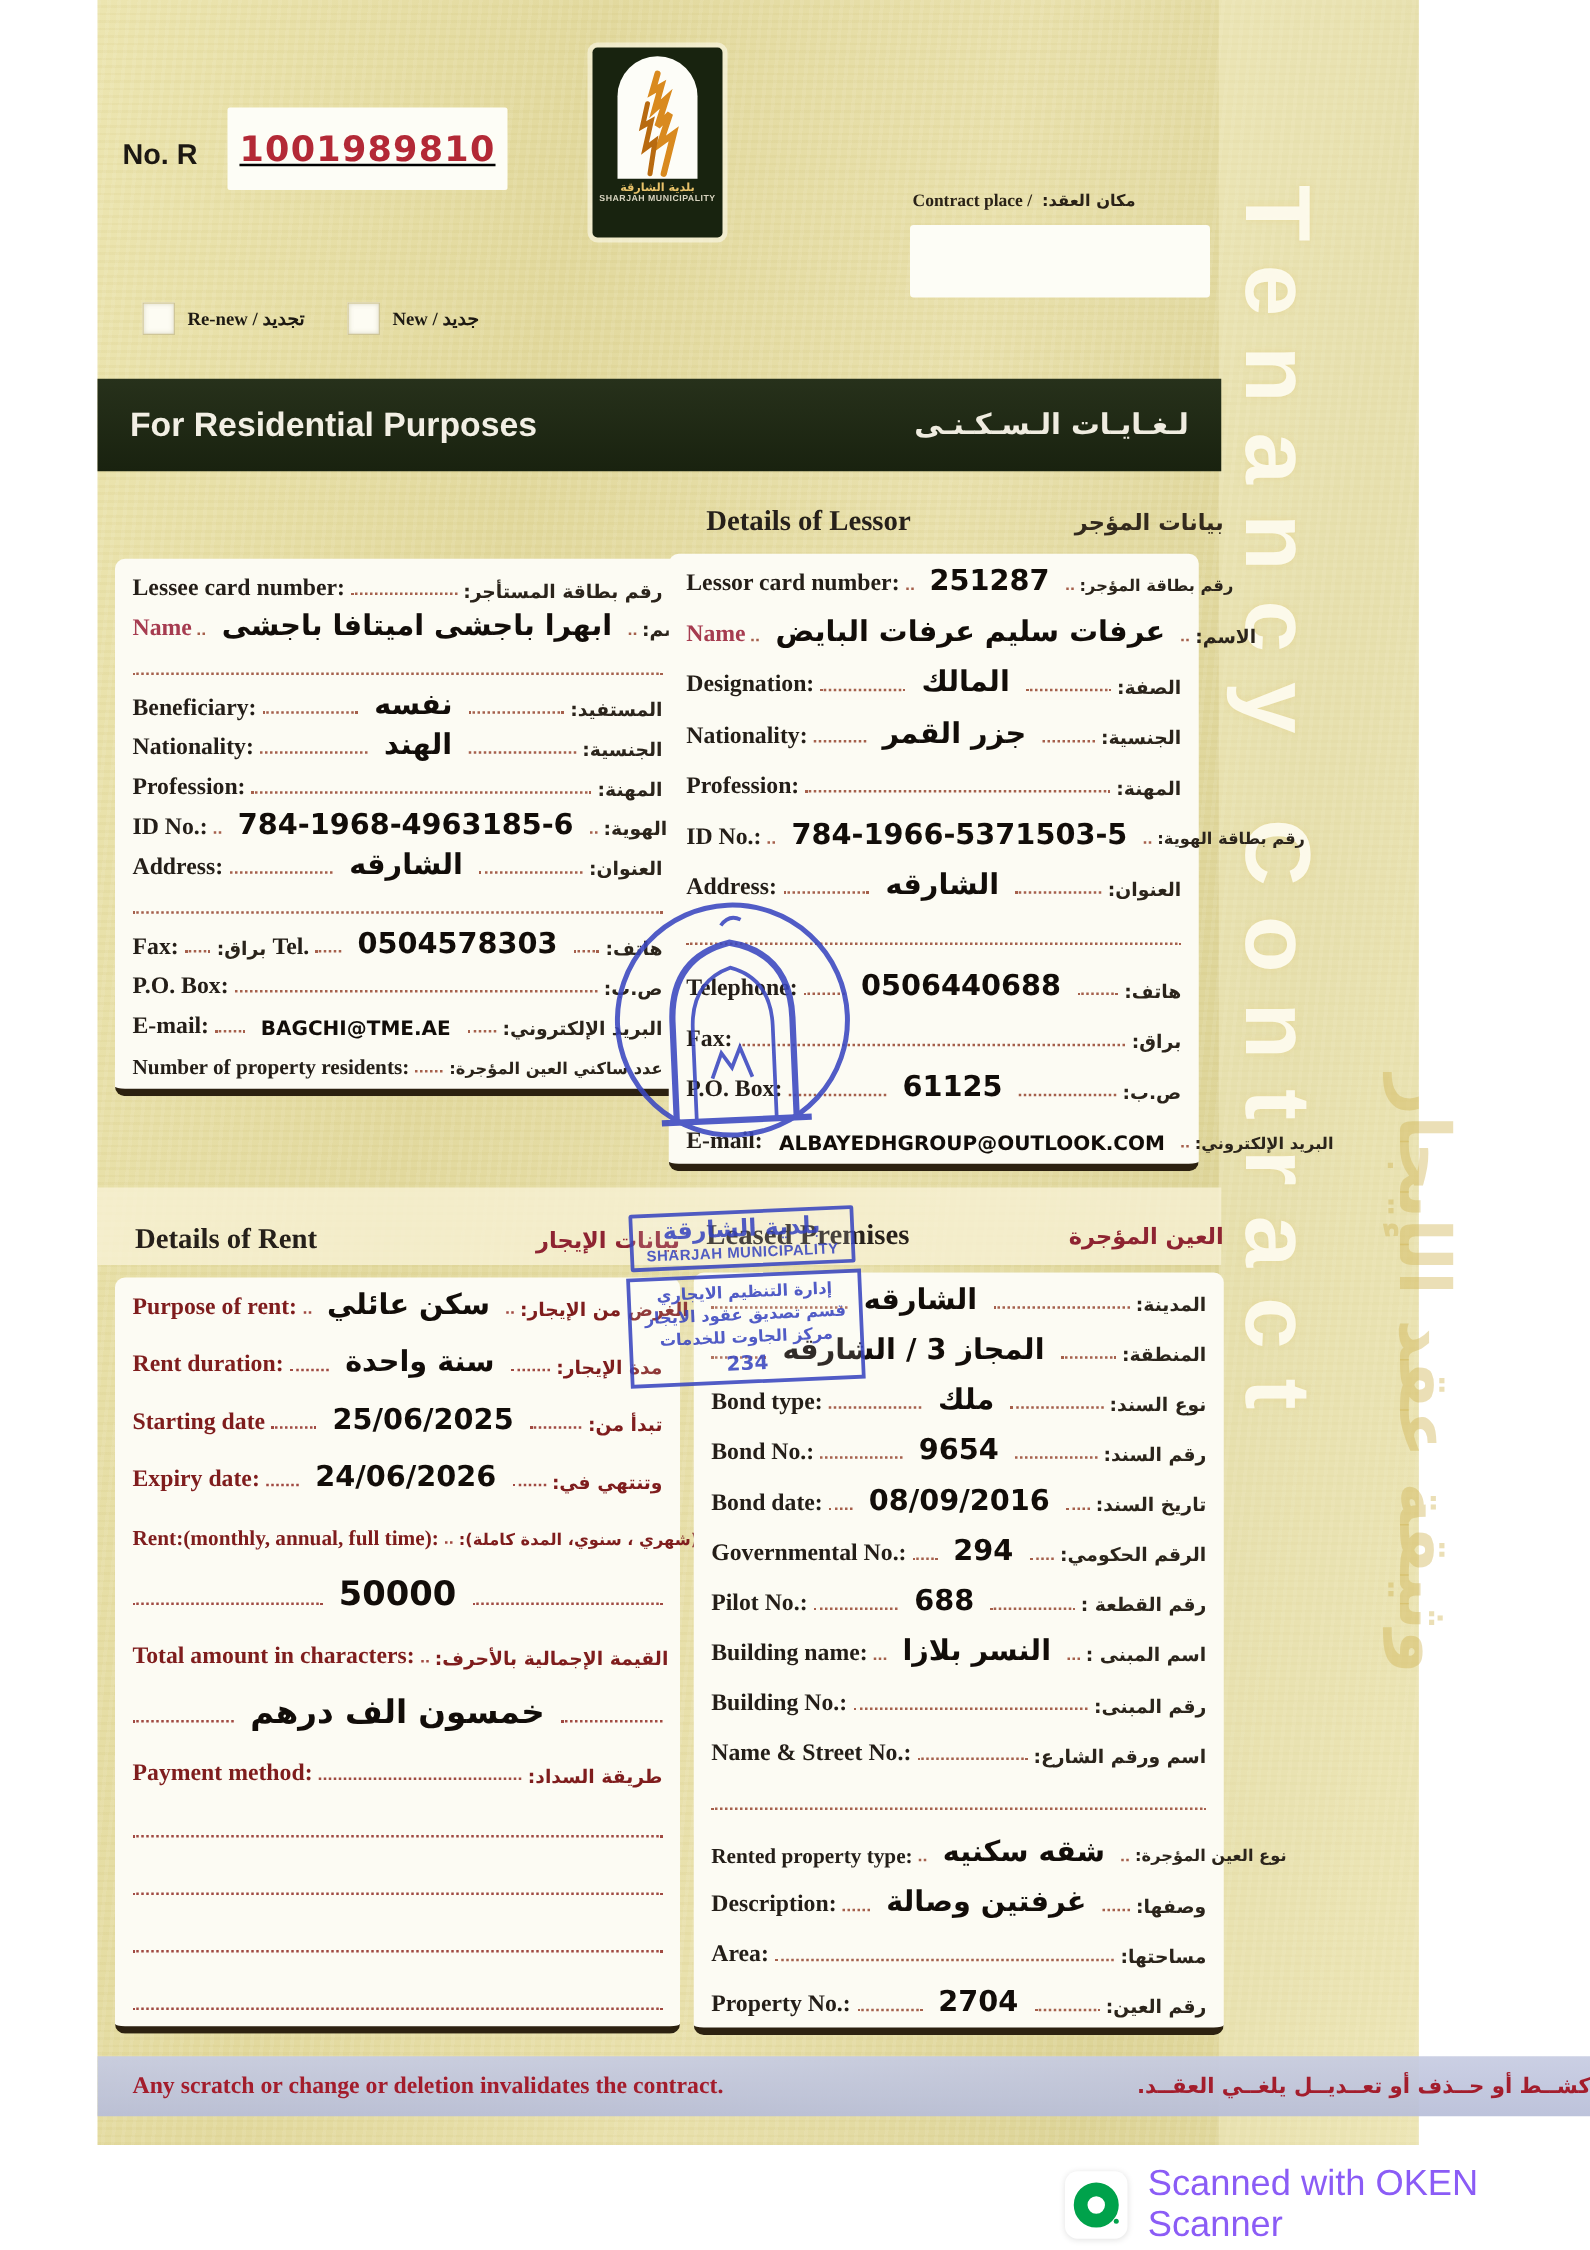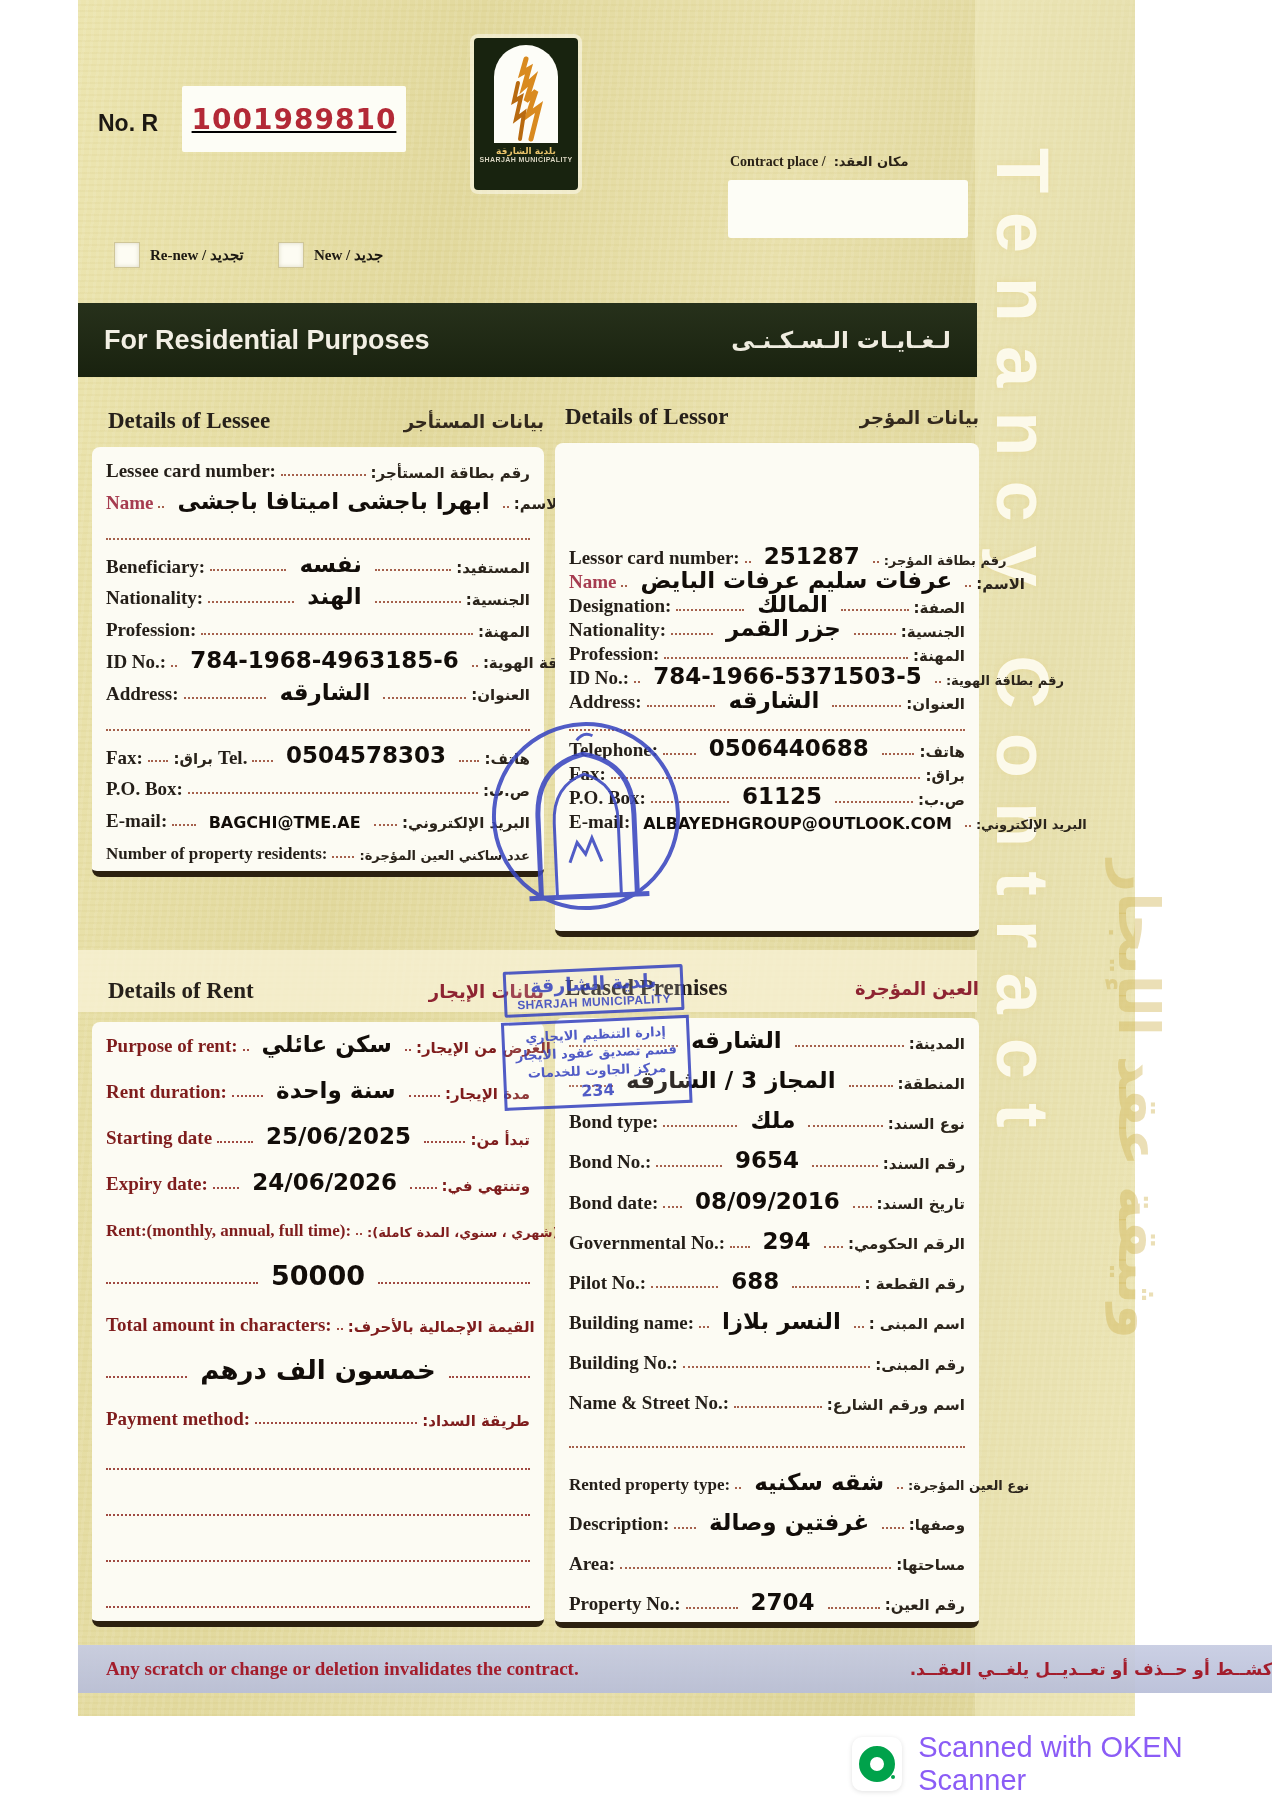--- a/index.html
+++ b/index.html
@@ -36,21 +36,21 @@
     display:flex;align-items:center;justify-content:space-between;padding:0 26px;box-sizing:border-box;}
   .banner-en{font-weight:bold;font-size:27px;color:#f2efe4;}
   .banner-ar{font-family:"DejaVu Sans",sans-serif;font-weight:bold;font-size:23px;color:#efece0;}
   .sec-head{position:absolute;display:flex;justify-content:space-between;align-items:baseline;z-index:2;}
   .sec-title{font-family:"Liberation Serif",serif;font-weight:bold;font-size:23px;color:#26201a;}
   .sec-title-ar{font-family:"DejaVu Sans",sans-serif;font-weight:bold;font-size:18px;color:#33291d;}
   .maroon{color:#8e2432 !important;}
   .panel{position:absolute;background:#fcfbf3;border-radius:8px;border-bottom:6px solid #2c2110;
     padding:10px 14px 8px 14px;box-sizing:border-box;display:flex;flex-direction:column;justify-content:space-between;z-index:2;}
   #lessee-panel{left:14px;top:447px;width:452px;height:430px;}
-  #lessor-panel{left:477px;top:443px;width:424px;height:494px;justify-content:center;}
+  #lessor-panel{left:457px;top:443px;width:424px;height:494px;}
   #rent-panel{left:14px;top:1022px;width:452px;height:605px;}
   #prem-panel{left:477px;top:1018px;width:424px;height:610px;}
   .row{display:flex;align-items:flex-end;gap:5px;min-height:24px;}
   .lbl{font-family:"Liberation Serif","DejaVu Serif",serif;font-weight:bold;font-size:19px;color:#241e18;white-space:nowrap;line-height:1.05;}
   .lbl:empty{display:none;}
   .red{color:#a63c50;}
   .arl{font-family:"DejaVu Sans",sans-serif;font-weight:bold;font-size:15px;color:#2b241b;white-space:nowrap;line-height:1.1;}
   .arl:empty{display:none;}
   .val{font-family:"DejaVu Sans",sans-serif;font-weight:bold;font-size:23px;color:#120d09;white-space:nowrap;padding:0 8px;line-height:1;}
   .val:empty{display:none;padding:0;}
@@ -120,24 +120,20 @@
     <div class="chkgrp" style="left:200px;top:242px;text-align:right;">
       <span class="chk"></span>
       <span class="chk-lbl">New / جديد</span>
     </div>
 
     <div class="banner">
       <span class="banner-en">For Residential Purposes</span>
       <span class="banner-ar" dir="rtl">لـغـايـات الـسـكـنـى</span>
     </div>
 
-    <div class="sec-head" style="left:30px;top:408px;width:436px;">
-      <span class="sec-title">Details of Lessee</span>
-      <span class="sec-title-ar" dir="rtl">بيانات المستأجر</span>
-    </div>
     <div class="sec-head" style="left:487px;top:404px;width:414px;">
       <span class="sec-title">Details of Lessor</span>
       <span class="sec-title-ar" dir="rtl">بيانات المؤجر</span>
     </div>
     <div class="sec-head" style="left:30px;top:978px;width:436px;">
       <span class="sec-title">Details of Rent</span>
       <span class="sec-title-ar maroon" dir="rtl">بيانات الإيجار</span>
     </div>
     <div class="sec-head" style="left:487px;top:975px;width:414px;">
       <span class="sec-title">Leased Premises</span>

